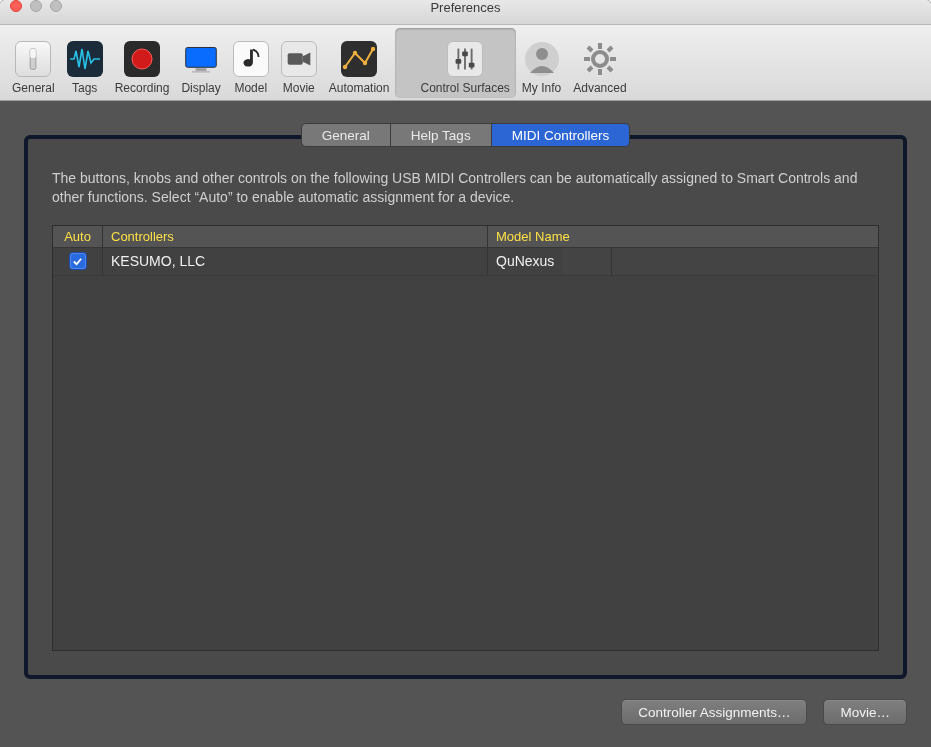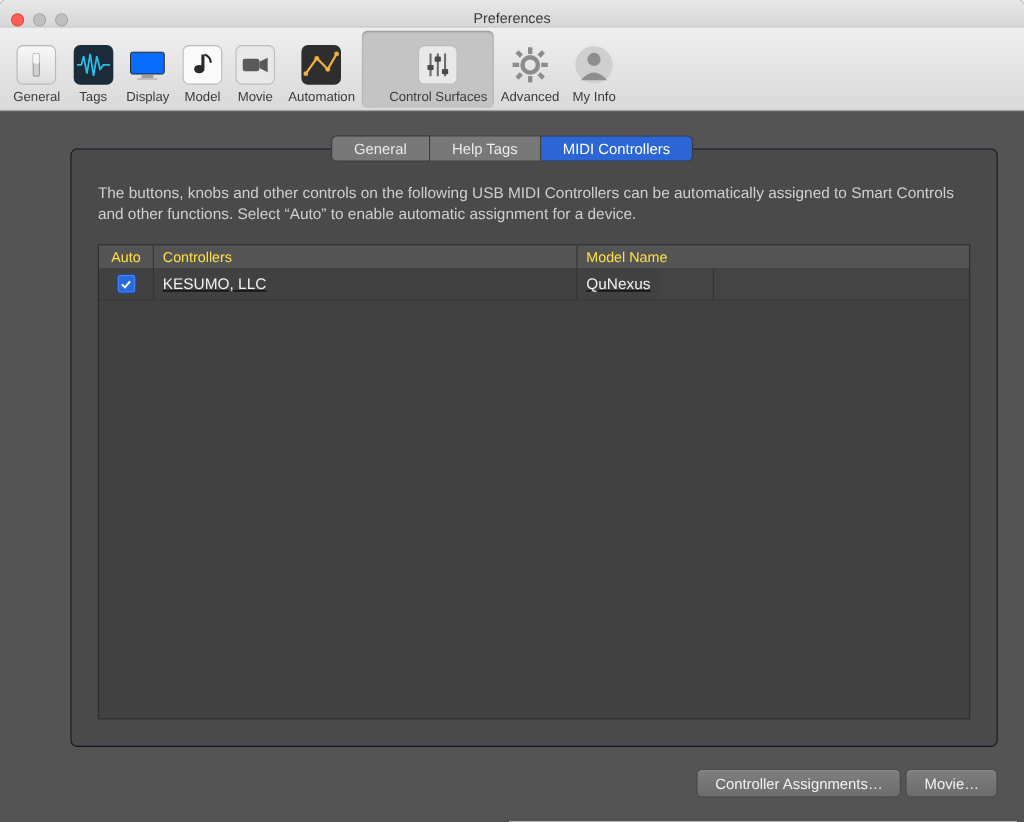--- a/index.html
+++ b/index.html
@@ -17,21 +17,21 @@
     flex-direction: column;
     box-shadow: 0 0 0 1px rgba(0,0,0,0.3);
     border-radius: 6px 6px 0 0;
     overflow: hidden;
   }
   .titlebar {
     height: 25px;
     background: linear-gradient(#e8e8e8,#d6d6d6);
     border-bottom: 1px solid #b8b8b8;
     display: flex;
-    align-items: flex-end;
+    align-items: flex-start;
     position: relative;
   }
   .traffic {
     display: flex;
     gap: 8px;
     padding-left: 10px;
   }
   .dot { width: 12px; height: 12px; border-radius: 50%; }
   .dot.red { background: #ff5f57; border:1px solid #e24038;}
   .dot.yellow { background: #bfbfbf; border:1px solid #a7a7a7;}
@@ -105,26 +105,25 @@
     border-left: none;
     cursor: default;
   }
   .subtab:first-child { border-left:1px solid #3b3b3b; border-radius: 5px 0 0 5px;}
   .subtab:last-child { border-radius: 0 5px 5px 0;}
   .subtab.active { background: #2b66d4; color: #fff; }
   .panel {
     margin-top: -12px;
     flex: 1;
     background: #4a4a4a;
-    border: 1px solid #0f172a;
+    border: 4px solid #0f172a;
     border-radius: 6px;
     padding: 30px 24px 24px 24px;
     display: flex;
     flex-direction: column;
-    margin-left: 40px;
   }
   .desc {
     color: #cfcfcf;
     font-size: 14px;
     line-height: 1.35;
     margin-bottom: 18px;
   }
   .table {
     flex: 1;
     border: 1px solid #2e2e2e;
@@ -143,40 +142,40 @@
     font-size: 13px;
     color: #fde047;
     display: flex;
     align-items: center;
     padding: 0 8px;
     border-right: 1px solid #343434;
   }
   .col-auto { width: 50px; flex: none; justify-content:center;}
   .col-manu { width: 385px; flex: none;}
   .col-model { flex: 1; border-right:none;}
-  .tbody { flex:1; display:flex; text-decoration:underline;}
+  .tbody { flex:1; display:flex; }
   .tr {
     height: 28px;
     display:flex;
     border-bottom: 1px solid #3b3b3b;
   }
   .tr.alt { background:#444444;}
   .td { font-size: 14px; color:#f0f0f0; }
   .checkbox {
     width: 16px; height: 16px;
     border-radius: 3px;
     background: #2a6adf;
     display:flex; align-items:center; justify-content:center;
     box-shadow: inset 0 0 0 1px rgba(255,255,255,0.2), 0 0 0 1px #1a4aaa;
   }
   .checkbox svg { width:11px; height:11px;}
   .footer-btns {
     display:flex;
     justify-content:flex-end;
-    gap: 4px;
+    gap: 16px;
     margin-top: 20px;
     align-items: center;
   }
   .btn {
     height: 26px;
     padding: 0 16px;
     background: linear-gradient(#7f7f7f,#6c6c6c);
     border: 1px solid #4a4a4a;
     border-radius: 5px;
     color: #f2f2f2;
@@ -214,20 +213,29 @@
 
     <div class="tool">
       <div class="icon" style="background:#1b2b3a;">
         <svg viewBox="0 0 36 36">
             <polyline points="3,18 7,18 9,10 12,26 15,8 18,28 21,10 24,22 27,18 33,18" fill="none" stroke="#29c0e8" stroke-width="1.6"></polyline>
           </svg>
       </div>
       <div class="label">Tags</div>
     </div>
 
+    <div class="tool">
+      <div class="icon" style="background:#2a2a2a;">
+        <svg viewBox="0 0 36 36">
+            <circle cx="18" cy="18" r="10" fill="#d11a1a"></circle>
+            <circle cx="18" cy="18" r="10" fill="none" stroke="#ff5a5a" stroke-width="1"></circle>
+          </svg>
+      </div>
+      <div class="label">Recording</div>
+    </div>
 
 
     <div class="tool">
       <div class="icon" style="background:transparent;">
         <svg viewBox="0 0 40 36">
             <rect x="3" y="5" width="34" height="22" rx="2" fill="#0a6cff" stroke="#222"></rect>
             <rect x="14" y="28" width="12" height="3" fill="#9d9d9d"></rect>
             <rect x="10" y="31" width="20" height="2" fill="#bcbcbc"></rect>
           </svg>
       </div>
@@ -272,20 +280,31 @@
         <svg viewBox="0 0 36 36">
             <line x1="11" y1="7" x2="11" y2="29" stroke="#6b6b6b" stroke-width="2"></line>
             <line x1="18" y1="7" x2="18" y2="29" stroke="#6b6b6b" stroke-width="2"></line>
             <line x1="25" y1="7" x2="25" y2="29" stroke="#6b6b6b" stroke-width="2"></line>
             <rect x="8" y="18" width="6" height="5" rx="1" fill="#4a4a4a"></rect>
             <rect x="15" y="10" width="6" height="5" rx="1" fill="#4a4a4a"></rect>
             <rect x="22" y="22" width="6" height="5" rx="1" fill="#4a4a4a"></rect>
           </svg>
       </div>
       <div class="label">Control Surfaces</div>
+    </div>
+
+    <div class="tool">
+      <div class="icon" style="background:transparent;">
+        <svg viewBox="0 0 36 36">
+            <circle cx="18" cy="18" r="17" fill="#cfcfcf"></circle>
+            <circle cx="18" cy="13" r="6" fill="#8e8e8e"></circle>
+            <path d="M6 32 q12 -14 24 0 z" fill="#8e8e8e"></path>
+          </svg>
+      </div>
+      <div class="label">My Info</div>
     </div>
 
     <div class="tool">
       <div class="icon" style="background:transparent;">
         <svg viewBox="0 0 36 36">
             <circle cx="18" cy="18" r="7" fill="none" stroke="#8c8c8c" stroke-width="4"></circle>
             <g stroke="#8c8c8c" stroke-width="4">
               <line x1="18" y1="2" x2="18" y2="8"></line>
               <line x1="18" y1="28" x2="18" y2="34"></line>
               <line x1="2" y1="18" x2="8" y2="18"></line>
@@ -293,31 +312,20 @@
               <line x1="6" y1="6" x2="10" y2="10"></line>
               <line x1="26" y1="26" x2="30" y2="30"></line>
               <line x1="26" y1="10" x2="30" y2="6"></line>
               <line x1="6" y1="30" x2="10" y2="26"></line>
             </g>
           </svg>
       </div>
       <div class="label">Advanced</div>
     </div>
 
-    <div class="tool">
-      <div class="icon" style="background:transparent;">
-        <svg viewBox="0 0 36 36">
-            <circle cx="18" cy="18" r="17" fill="#cfcfcf"></circle>
-            <circle cx="18" cy="13" r="6" fill="#8e8e8e"></circle>
-            <path d="M6 32 q12 -14 24 0 z" fill="#8e8e8e"></path>
-          </svg>
-      </div>
-      <div class="label">My Info</div>
-    </div>
-
   </div>
 
   <div class="body">
 
     <div class="subtabs">
       <div class="subtab">General</div>
       <div class="subtab">Help Tags</div>
       <div class="subtab active">MIDI Controllers</div>
     </div>
 

